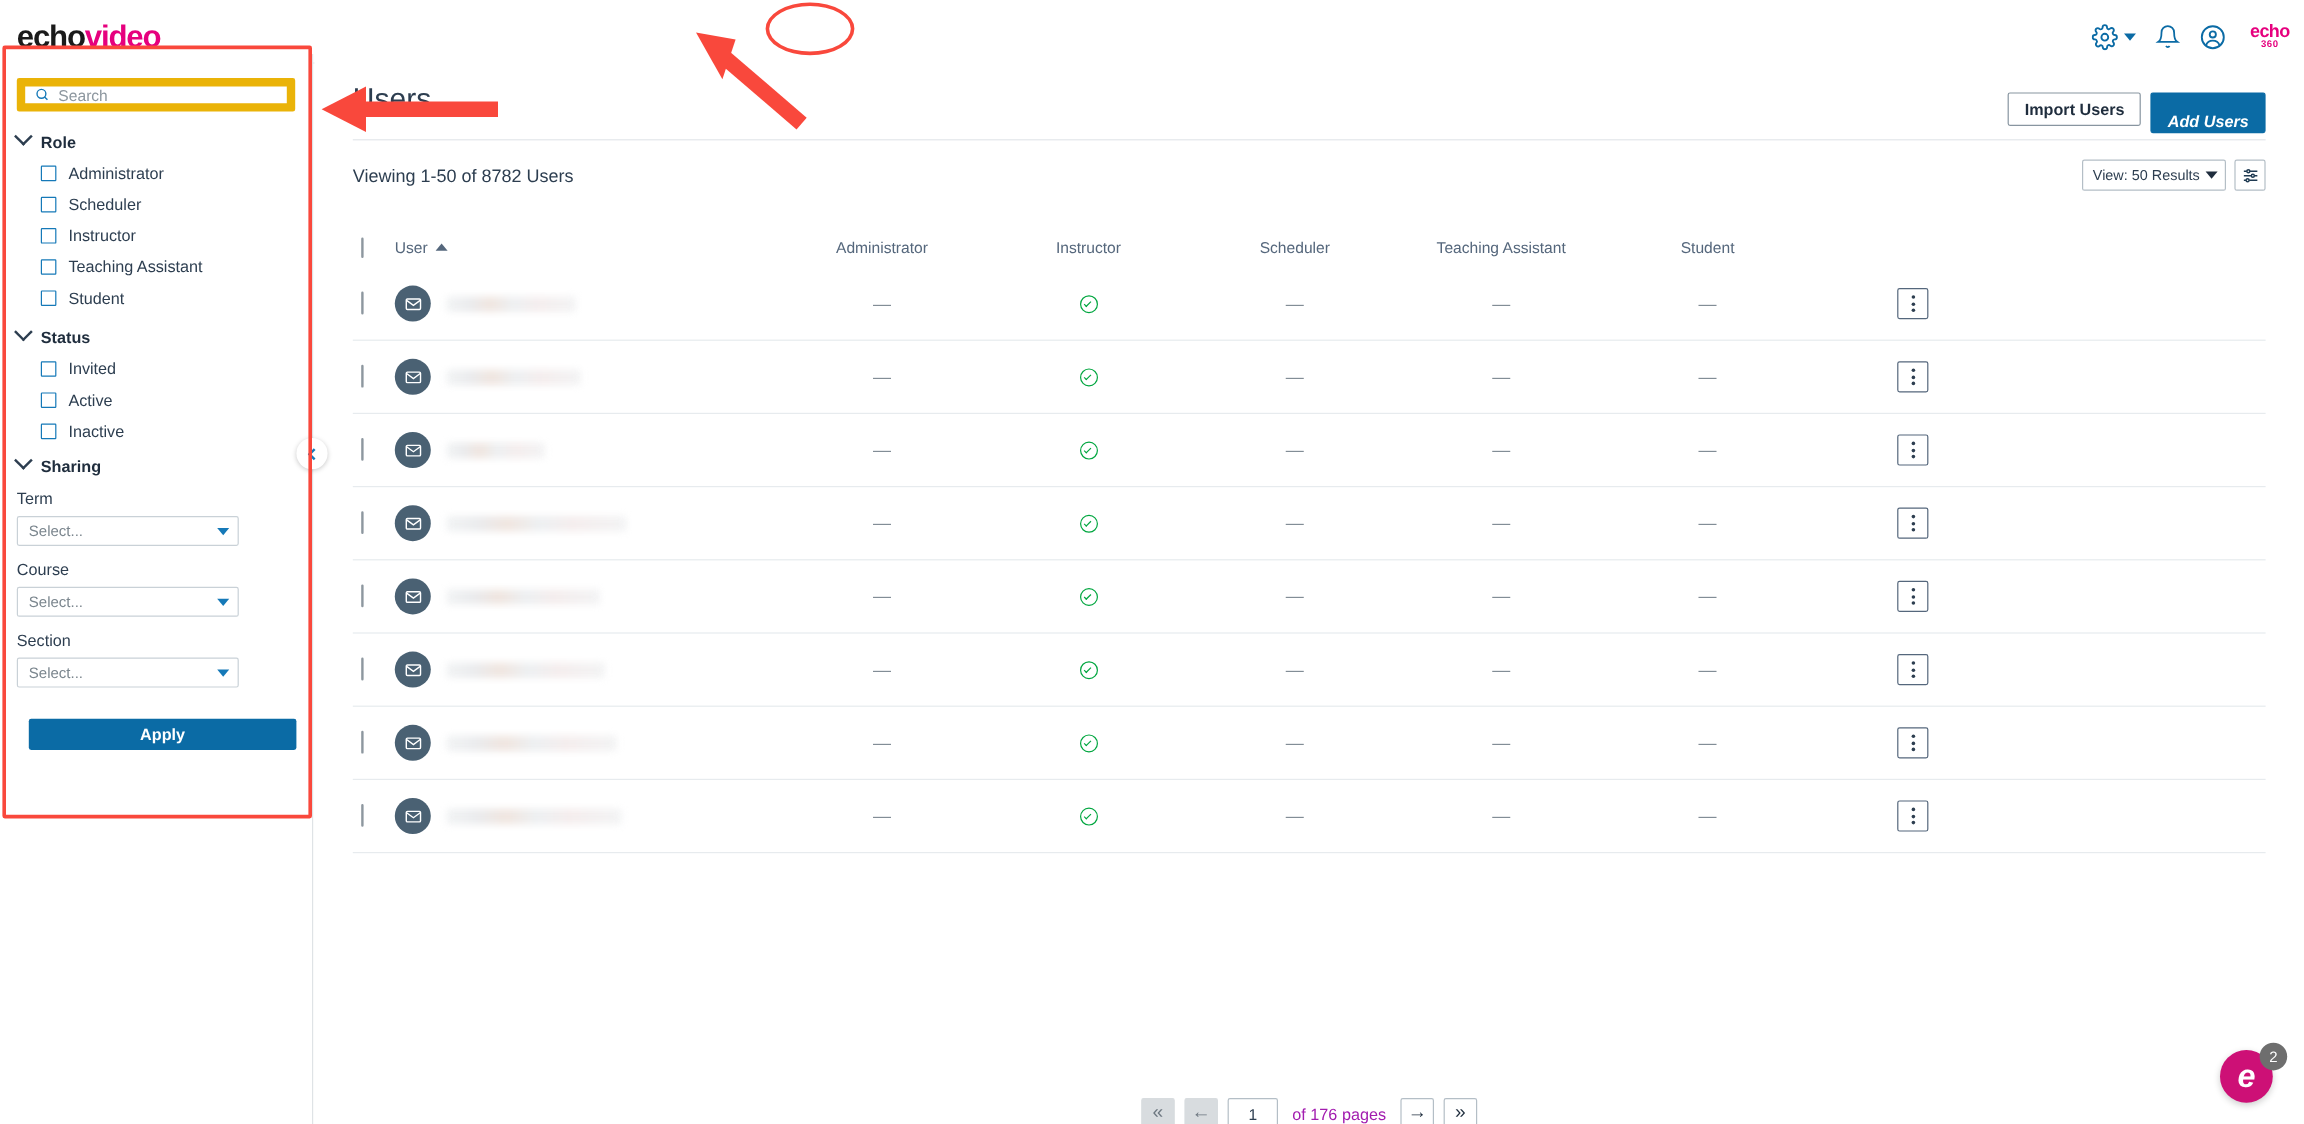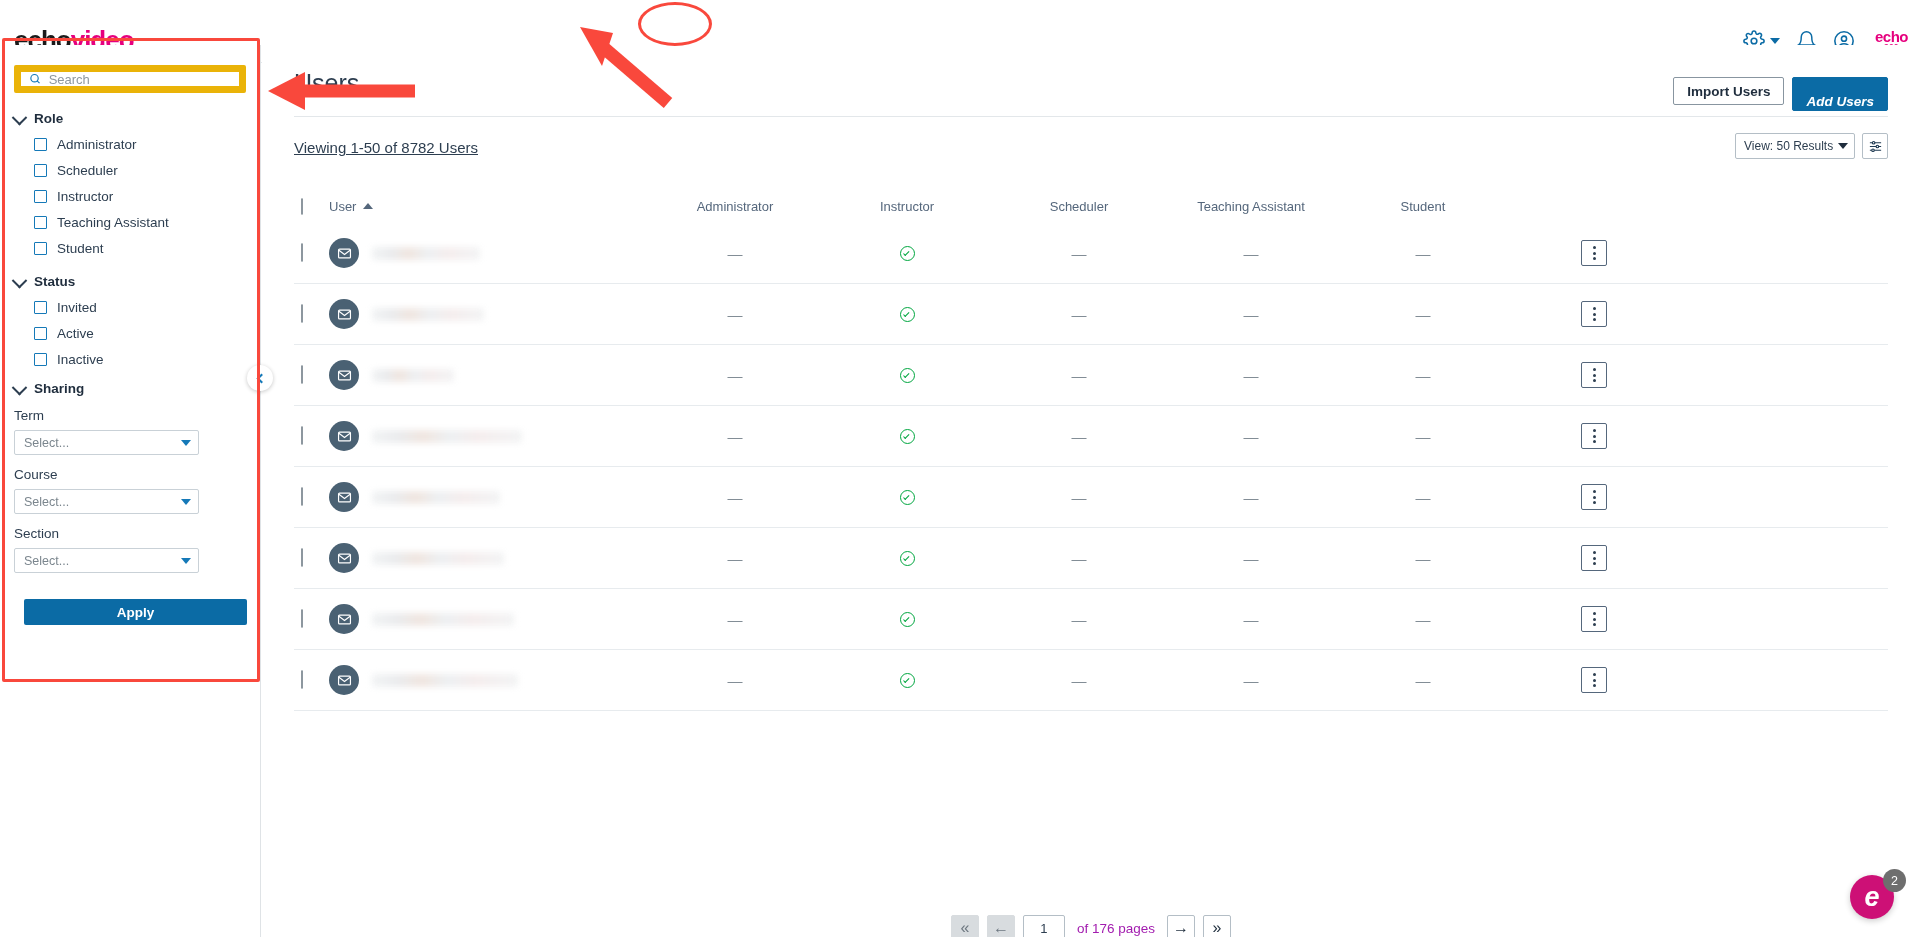--- a/index.html
+++ b/index.html
@@ -7,21 +7,21 @@
     width: 1920px; height: 937px;
     font-family: "Liberation Sans", sans-serif;
     background: #ffffff;
     overflow: hidden;
     color: #2d3e50;
   }
   .app { position: relative; width: 1920px; height: 937px; }
 
   
   .topnav {
-    position: absolute; top: 18px; left: 0; width: 1920px; height: 45px;
+    position: absolute; top: 8px; left: 0; width: 1920px; height: 45px;
     background: #ffffff; border-bottom: 1px solid #e3e7ea;
     display: flex; align-items: center;
   }
   .logo { margin-left: 14px; font-size: 26px; font-weight: 700; letter-spacing: -1px; line-height: 1; }
   .logo .echo { color: #1a1a1a; }
   .logo .video { color: #e6007e; }
   .navlinks { display: flex; align-items: center; margin-left: 34px; height: 45px; }
   .navlink {
     position: relative; font-size: 14.5px; color: #2d3e50; padding: 0 14px;
     height: 45px; display: flex; align-items: center; cursor: pointer; white-space: nowrap;
@@ -55,21 +55,21 @@
   .sb-search {
     margin-top: 20px; height: 28px; border: 7px solid #eab308; border-radius: 2px;
     display: flex; align-items: center; padding: 0 8px; background: #fff;
   }
   .sb-search input {
     border: none; outline: none; font-size: 13px; color: #55616c; margin-left: 7px;
     width: 100%; font-family: "Liberation Sans", sans-serif; background: transparent;
   }
   .sb-search input::placeholder { color: #8d979f; }
   .sb-group { margin-top: 18px; }
-  .sb-group-head { display: flex; align-items: flex-end; gap: 9px; cursor: pointer; }
+  .sb-group-head { display: flex; align-items: flex-start; gap: 9px; cursor: pointer; }
   .chev {
     width: 11px; height: 11px; border-right: 2px solid #2d3e50; border-bottom: 2px solid #2d3e50;
     transform: rotate(45deg) translate(-2px,-2px);
   }
   .sb-group-label { font-size: 13.5px; font-weight: 700; color: #1f2d3d; }
   .sb-opt { display: flex; align-items: center; gap: 10px; margin: 11px 0 0 20px; cursor: pointer; }
   .cbox { width: 13px; height: 13px; border: 1.5px solid #1579b8; border-radius: 1px; background: #fff; flex: none; }
   .sb-opt-label { font-size: 13.5px; color: #2d3e50; }
   .sb-field { margin: 12px 0 0 0; }
   .sb-field-label { font-size: 13.5px; color: #2d3e50; margin-bottom: 7px; }
@@ -105,21 +105,21 @@
     font-family: "Liberation Sans", sans-serif;
   }
   .btn-primary {
     height: 16px; padding: 16px 13px; border: 1px solid #0b6ba5; background: #0b6ba5;
     color: #fff; font-size: 13.5px; font-weight: 700; border-radius: 2px; cursor: pointer;
     font-family: "Liberation Sans", sans-serif;
     font-style: italic;
   }
   .head-rule { margin: 18px 32px 0 32px; height: 1px; background: #e3e7ea; }
 
-  .subbar { position: relative; margin: 22px 32px 0 32px; height: 32px; text-decoration: underline; }
+  .subbar { position: relative; margin: 22px 32px 0 32px; height: 32px; }
   .viewing { font-size: 15px; color: #2d3e50; }
   .subbar-right { position: absolute; right: 0; top: -6px; display: flex; align-items: center; gap: 7px; }
   .view-select {
     width: 120px; height: 26px; border: 1px solid #b4bec6; border-radius: 2px; background: #fff;
     display: flex; align-items: center; justify-content: space-between; padding: 0 6px 0 8px; cursor: pointer;
   }
   .view-select span { font-size: 12px; color: #2d3e50; text-align: center; }
   .vs-caret { width:0;height:0;border-left:5px solid transparent;border-right:5px solid transparent;border-top:6px solid #1f2d3d; }
   .settings-btn {
     width: 26px; height: 26px; border: 1px solid #b4bec6; border-radius: 2px; background: #fff;

